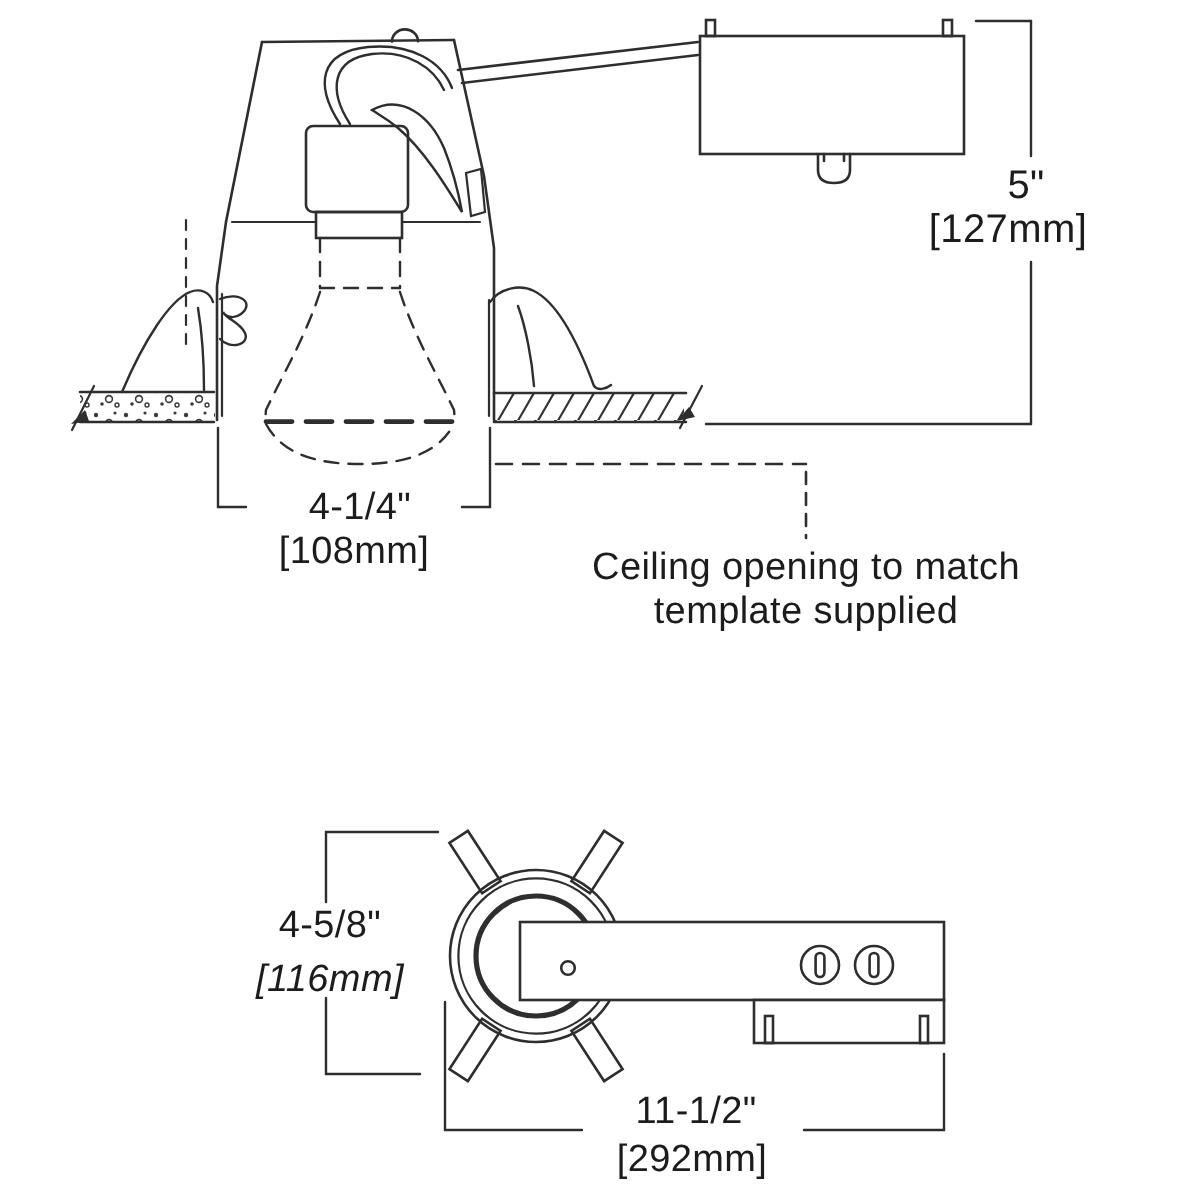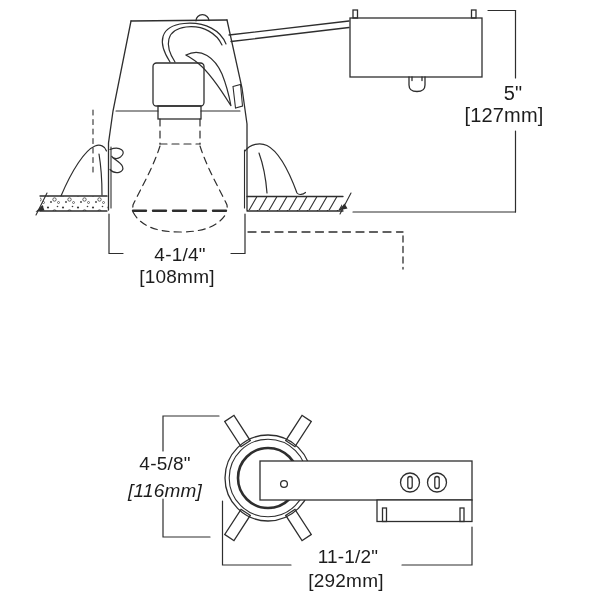--- a/index.html
+++ b/index.html
@@ -172,20 +172,22 @@
     </g>
   </g>
 </svg>
 
 <div class="lbl big" style="left:513px;top:93px;">5"</div>
 <div class="lbl big" style="left:504px;top:115px;">[127mm]</div>
 
 <div class="lbl" style="left:180px;top:254px;">4-1/4"</div>
 <div class="lbl" style="left:177px;top:276px;text-align:right;">[108mm]</div>
 
+<div class="lbl" style="left:403px;top:284px;">Ceiling opening to match</div>
+<div class="lbl" style="left:403px;top:306px;">template supplied</div>
 
 <div class="lbl" style="left:165px;top:463px;">4-5/8"</div>
 <div class="lbl" style="left:165px;top:490px;font-style:italic;">[116mm]</div>
 
 <div class="lbl" style="left:348px;top:556px;">11-1/2"</div>
 <div class="lbl" style="left:346px;top:580px;">[292mm]</div>
 
 </div>
 
 </body></html>

